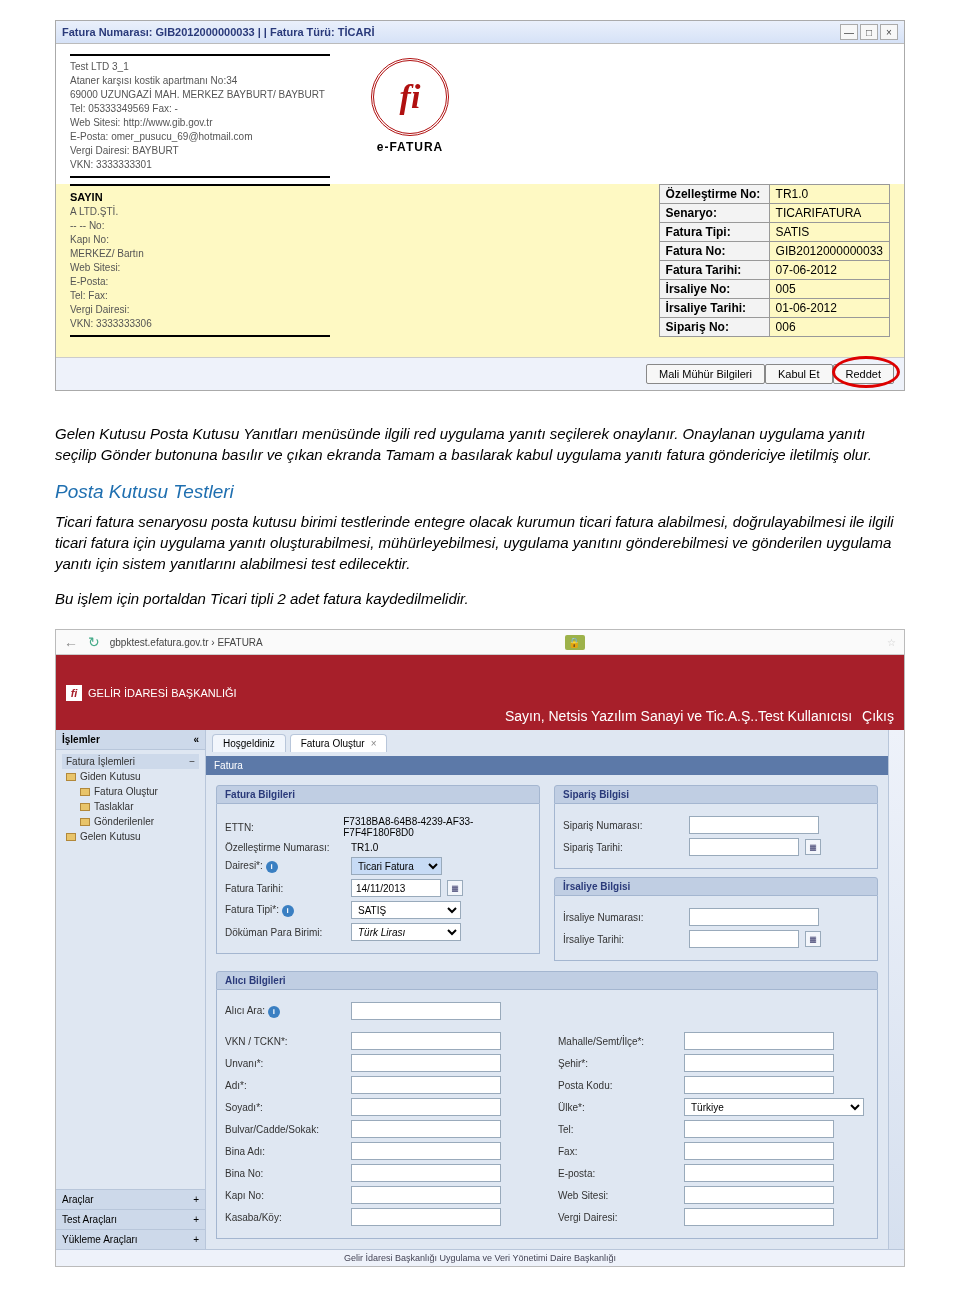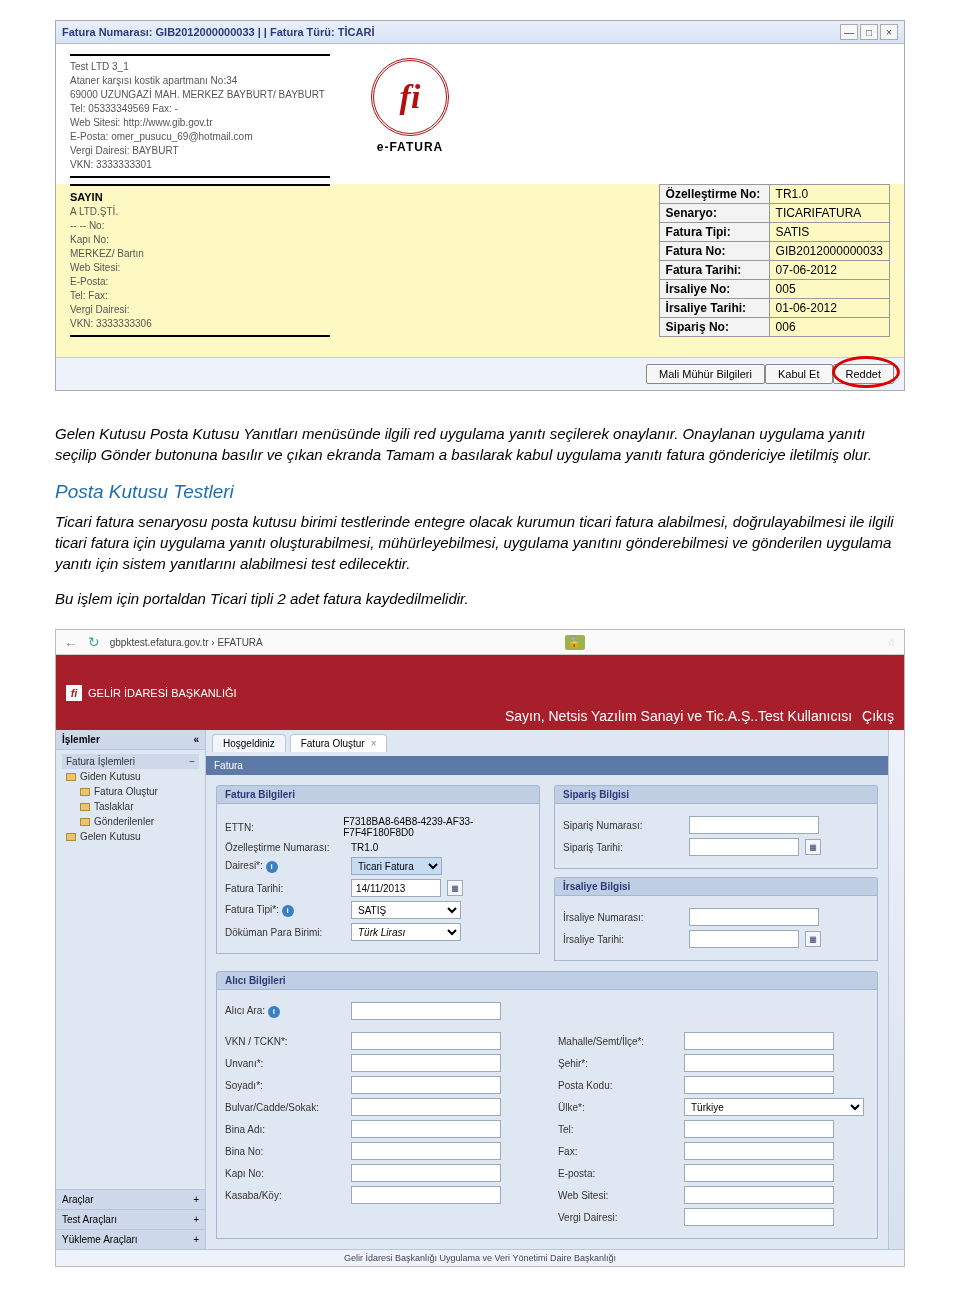--- a/index.html
+++ b/index.html
@@ -322,20 +322,24 @@
             <div style="flex:1;" id="alici-left">
                     <div class="frow">
                       <span class="flab">VKN / TCKN*:</span>
                       <input class="finput" style="width: 150px;">
                     </div>
                     <div class="frow">
                       <span class="flab">Unvanı*:</span>
                       <input class="finput" style="width: 150px;">
                     </div>
                     <div class="frow">
+                      <span class="flab">Adı*:</span>
+                      <input class="finput" style="width: 150px;">
+                    </div>
+                    <div class="frow">
                       <span class="flab">Soyadı*:</span>
                       <input class="finput" style="width: 150px;">
                     </div>
                     <div class="frow">
                       <span class="flab">Bulvar/Cadde/Sokak:</span>
                       <input class="finput" style="width: 150px;">
                     </div>
                     <div class="frow">
                       <span class="flab">Bina Adı:</span>
                       <input class="finput" style="width: 150px;">

